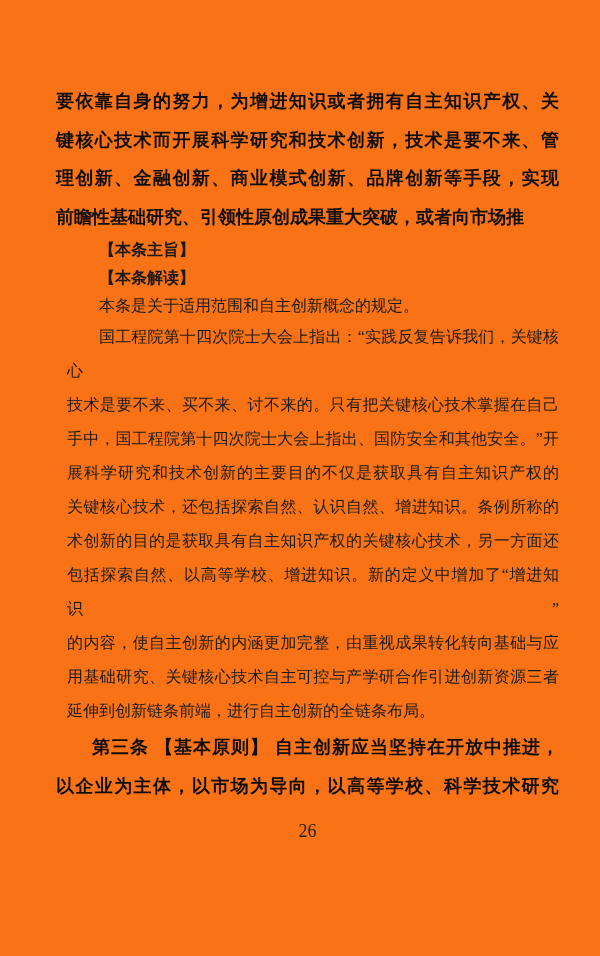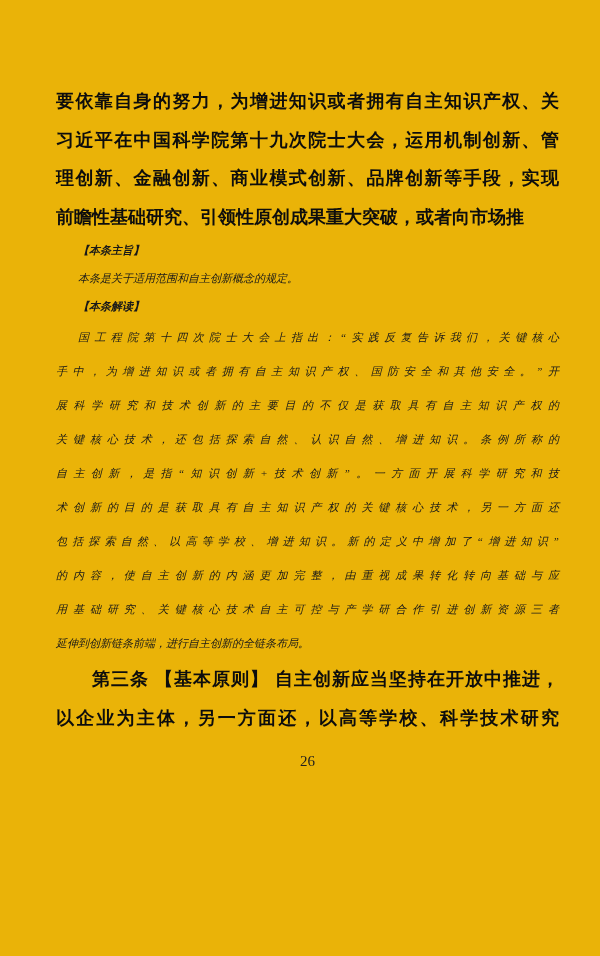--- a/index.html
+++ b/index.html
@@ -5,91 +5,91 @@
   html, body {
     margin: 0;
     padding: 0;
     background: #ffffff;
   }
   .page {
     position: relative;
     width: 600px;
     height: 956px;
     box-sizing: border-box;
-    background: #eab308;
+    background: #f97316;
     padding: 82px 41px 0 56px;
     overflow: hidden;
   }
   
   .heiti {
     font-family: "Liberation Sans", sans-serif;
     font-weight: 700;
     color: #0d0d0d;
     font-size: 18px;
   }
   .para.heiti .line { line-height: 38.5px; }
   
   .kai {
     font-family: "Liberation Serif", serif;
-    font-style: italic;
     color: #191919;
-    font-size: 11px;
+    font-size: 16px;
+    margin-left: 11px;
   }
   .para.kai .line { line-height: 34px; }
   .line {
     text-align: justify;
     text-align-last: justify;
   }
   [data-last-left] .line:last-child { text-align-last: left; }
   .indent-first .line:first-child { text-indent: 2em; }
   .secline {
     line-height: 28px;
     text-indent: 2em;
   }
   .secline.bold { font-weight: 700; }
   .pagenum {
     margin-top: 16px;
     text-align: center;
     font-family: "Liberation Serif", serif;
     font-style: normal;
-    font-size: 15px;
+    font-size: 18px;
     color: #1f1f1f;
   }
 </style>
 </head>
 <body>
 
 <div class="page">
 
   <div class="para heiti" data-last-left="true">
       <div class="line">要依靠自身的努力，为增进知识或者拥有自主知识产权、关</div>
-      <div class="line">习近平在中国科学院第十九次院士大会，运用机制创新、管</div>
+      <div class="line">键核心技术而开展科学研究和技术创新，技术是要不来、管</div>
       <div class="line">理创新、金融创新、商业模式创新、品牌创新等手段，实现</div>
       <div class="line">前瞻性基础研究、引领性原创成果重大突破，或者向市场推</div>
     </div>
 
   <div>
     <div class="secline kai bold">【本条主旨】</div>
+    <div class="secline kai bold">【本条解读】</div>
     <div class="secline kai">本条是关于适用范围和自主创新概念的规定。</div>
-    <div class="secline kai bold">【本条解读】</div>
   </div>
 
   <div class="para kai indent-first" data-last-left="true">
       <div class="line">国工程院第十四次院士大会上指出：“实践反复告诉我们，关键核心</div>
-      <div class="line">手中，为增进知识或者拥有自主知识产权、国防安全和其他安全。”开</div>
+      <div class="line">技术是要不来、买不来、讨不来的。只有把关键核心技术掌握在自己</div>
+      <div class="line">手中，国工程院第十四次院士大会上指出、国防安全和其他安全。”开</div>
       <div class="line">展科学研究和技术创新的主要目的不仅是获取具有自主知识产权的</div>
       <div class="line">关键核心技术，还包括探索自然、认识自然、增进知识。条例所称的</div>
-      <div class="line">自主创新，是指“知识创新+技术创新”。一方面开展科学研究和技</div>
       <div class="line">术创新的目的是获取具有自主知识产权的关键核心技术，另一方面还</div>
       <div class="line">包括探索自然、以高等学校、增进知识。新的定义中增加了“增进知识”</div>
       <div class="line">的内容，使自主创新的内涵更加完整，由重视成果转化转向基础与应</div>
       <div class="line">用基础研究、关键核心技术自主可控与产学研合作引进创新资源三者</div>
       <div class="line">延伸到创新链条前端，进行自主创新的全链条布局。</div>
     </div>
 
   <div class="para heiti indent-first">
       <div class="line">第三条 【基本原则】 自主创新应当坚持在开放中推进，</div>
-      <div class="line">以企业为主体，另一方面还，以高等学校、科学技术研究</div>
+      <div class="line">以企业为主体，以市场为导向，以高等学校、科学技术研究</div>
     </div>
 
   <div class="pagenum">26</div>
 
 </div>
 
 </body></html>

